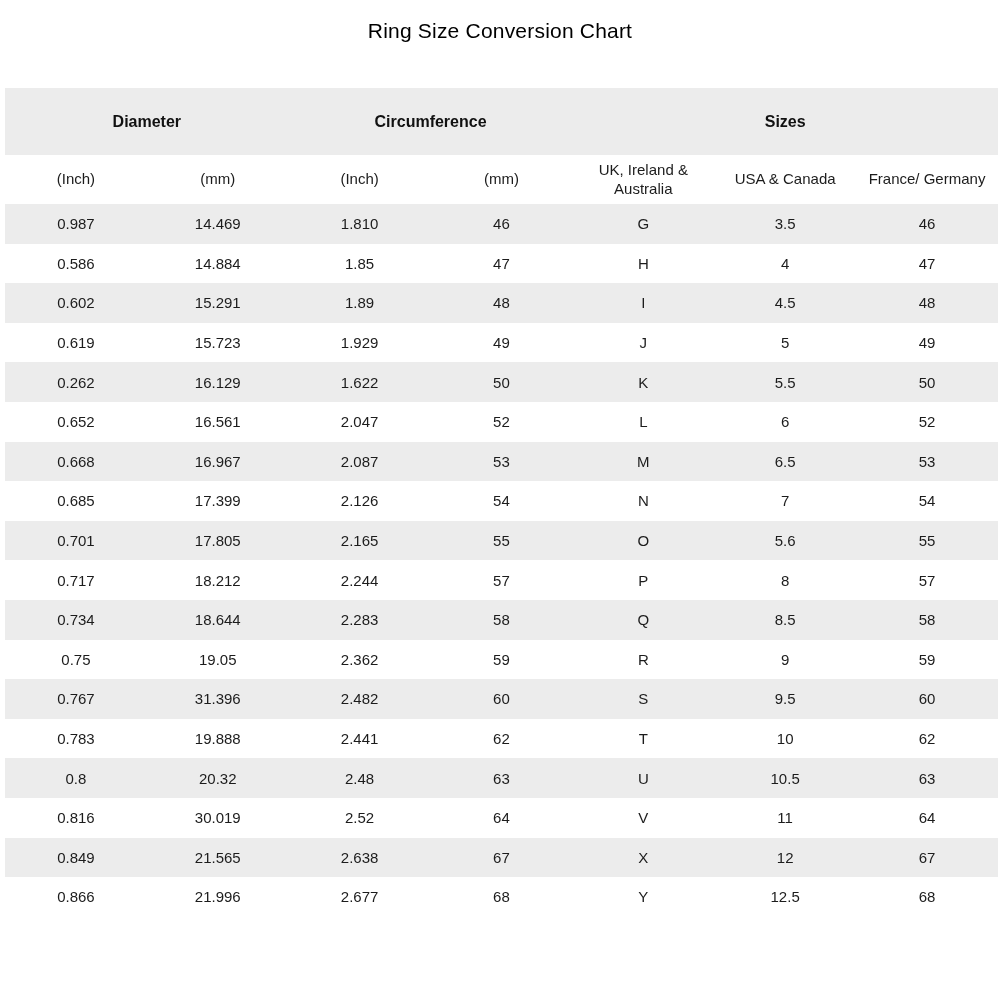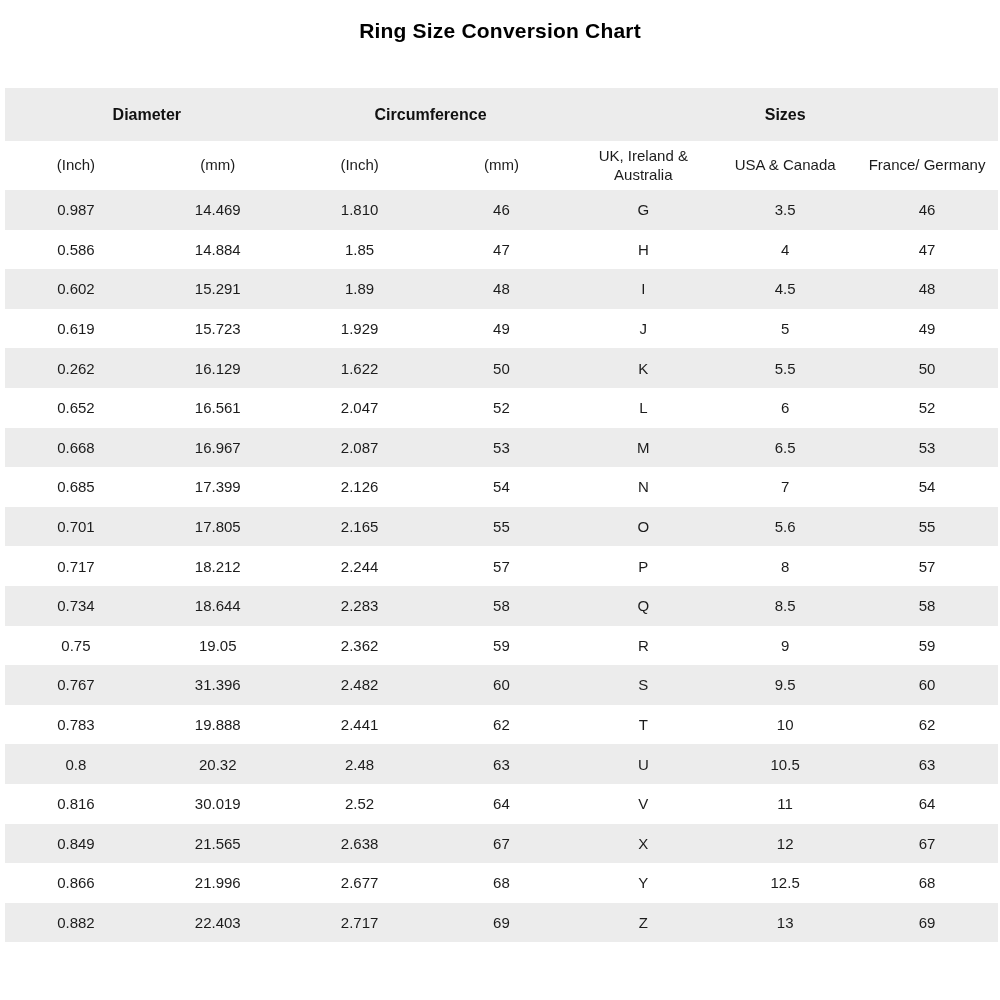--- a/index.html
+++ b/index.html
@@ -16,21 +16,21 @@
     position: relative;
     width: 1000px;
     height: 1000px;
     overflow: hidden;
   }
   .title {
     margin: 20px 0 0 0;
     text-align: center;
     font-size: 21px;
     line-height: 22px;
-    font-weight: bold;
+    font-weight: normal;
     color: #000000;
     letter-spacing: 0.2px;
   }
   table.conversion {
     border-collapse: collapse;
     table-layout: fixed;
     width: 993px;
     margin: 46px 0 0 5px;
     border: none;
   }
@@ -39,21 +39,21 @@
     text-align: center;
     vertical-align: middle;
     padding: 0 4px;
     border: none;
     font-size: 15px;
     font-weight: normal;
     color: #1c1c1c;
   }
   tr.group-row th {
     background: #ececec;
-    height: 53px;
+    height: 67px;
     font-size: 16px;
     font-weight: bold;
     color: #111111;
   }
   tr.sub-row th {
     background: #ffffff;
     height: 49px;
     line-height: 1.25;
     font-size: 15px;
   }
@@ -249,24 +249,15 @@
         </tr>
         <tr>
           <td>0.866</td>
           <td>21.996</td>
           <td>2.677</td>
           <td>68</td>
           <td>Y</td>
           <td>12.5</td>
           <td>68</td>
         </tr>
-        <tr>
-          <td>0.882</td>
-          <td>22.403</td>
-          <td>2.717</td>
-          <td>69</td>
-          <td>Z</td>
-          <td>13</td>
-          <td>69</td>
-        </tr>
       </tbody>
   </table>
 </div>
 
 </body></html>

